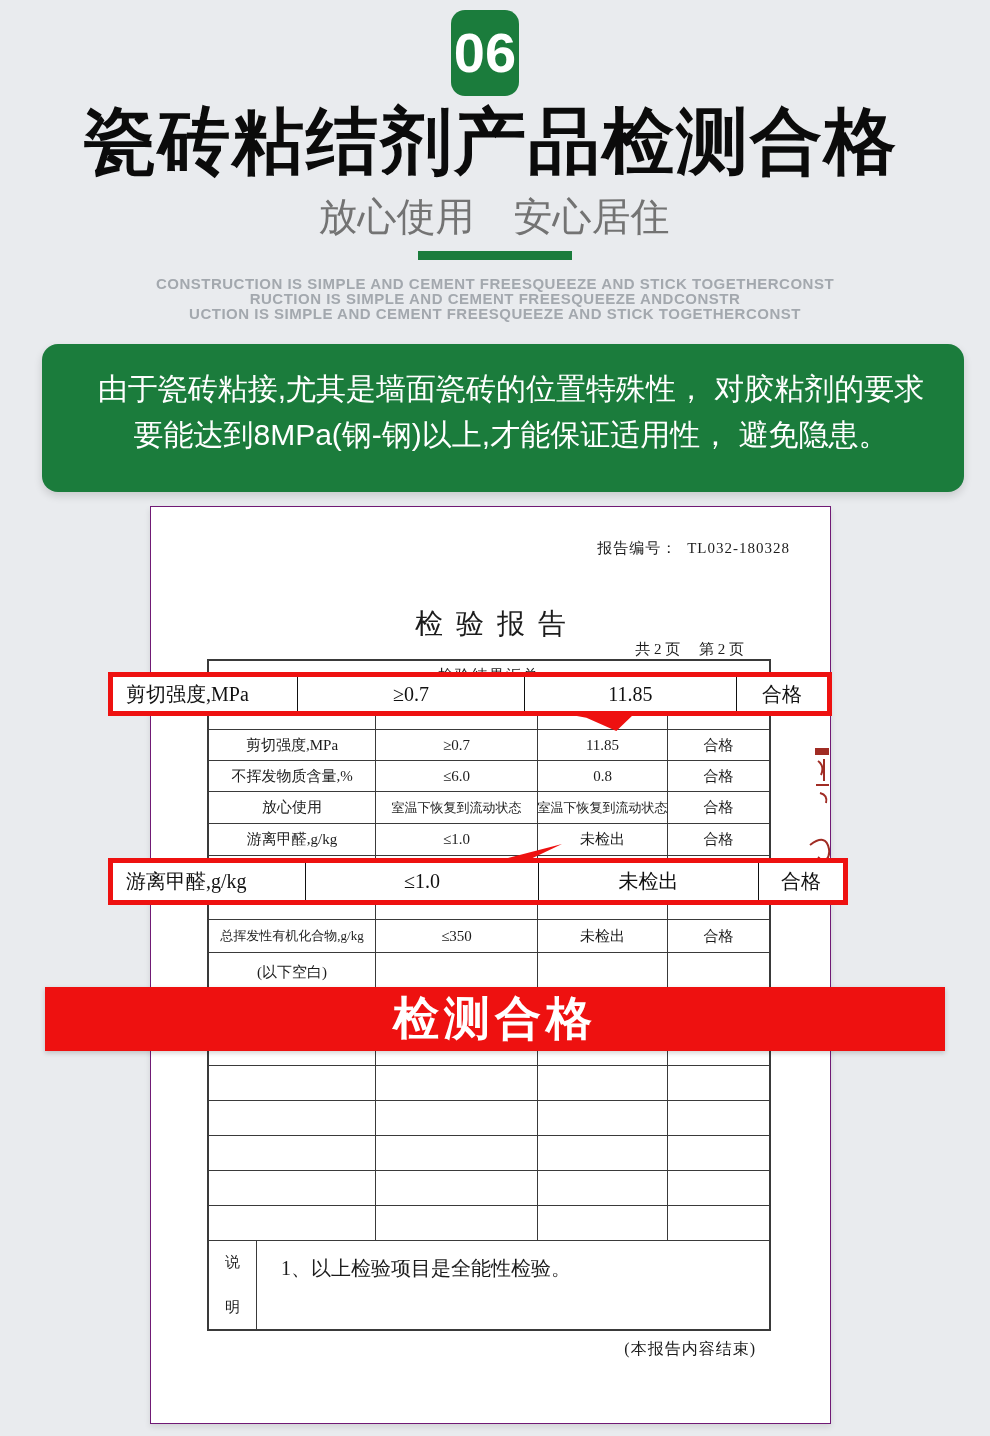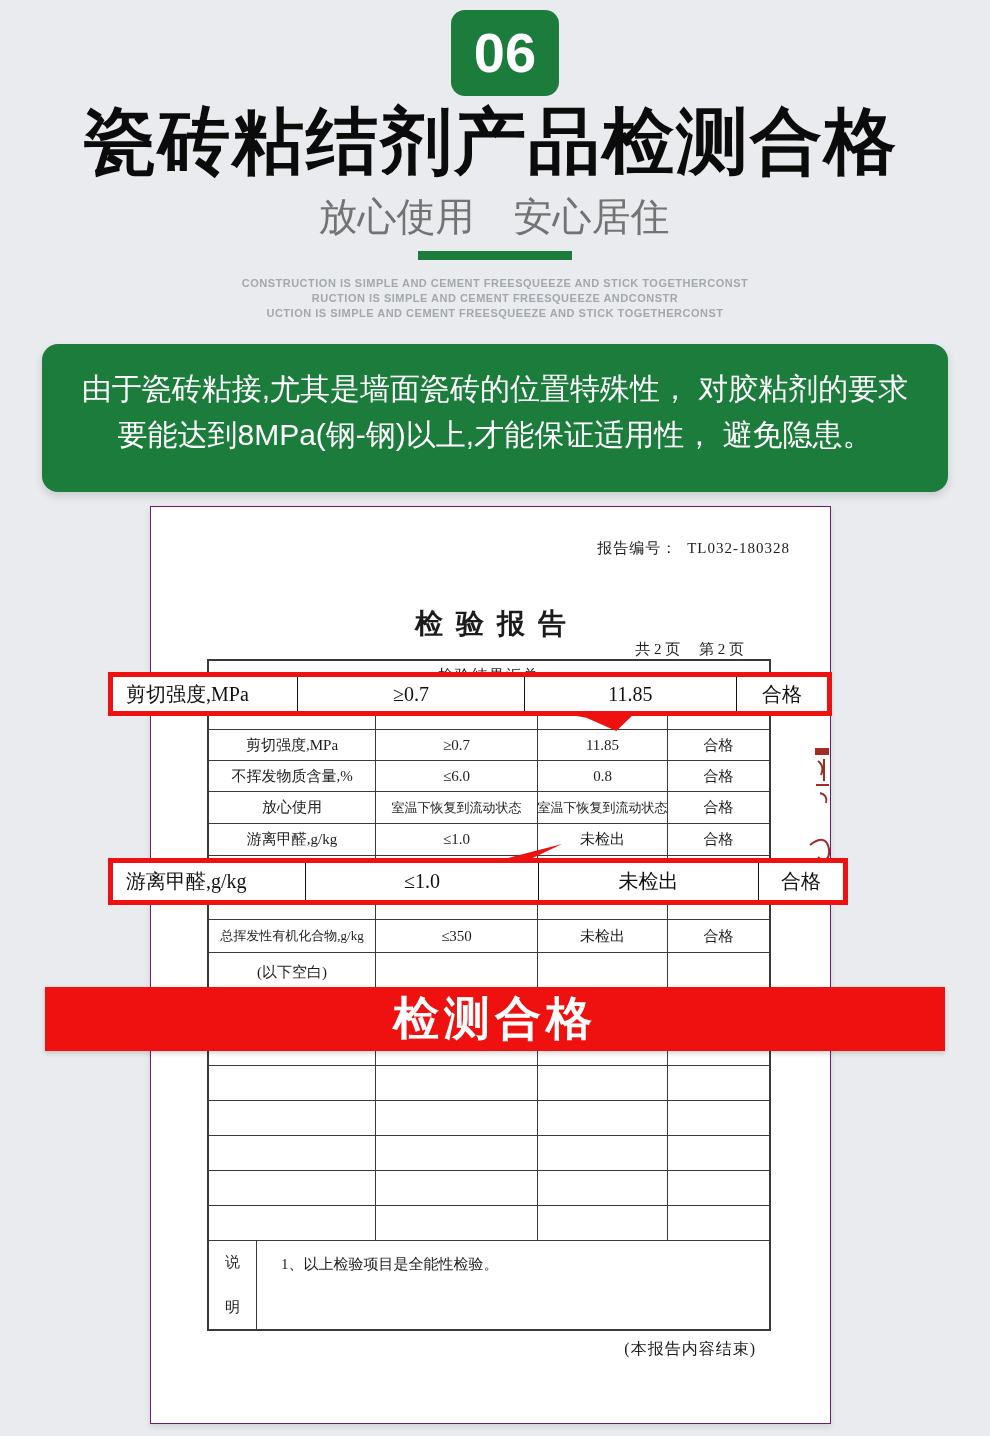--- a/index.html
+++ b/index.html
@@ -3,60 +3,61 @@
 <meta charset="utf-8">
 <style>
   html,body{margin:0;padding:0;background:#e9ebee;}
   .stage{
     position:relative;width:990px;height:1436px;margin:0 auto;
     background:#e9ebee;overflow:hidden;
     font-family:"Liberation Sans","DejaVu Sans",sans-serif;
   }
   
   .badge{
-    position:absolute;left:451px;top:10px;width:108px;height:86px;
+    position:absolute;left:451px;top:10px;width:68px;height:86px;
     background:#1b7c3c;border-radius:14px;color:#fff;
     font-size:56px;font-weight:bold;text-align:center;line-height:86px;
   }
   .main-title{
     position:absolute;left:0;top:94px;width:982px;text-align:center;
     font-size:72px;font-weight:900;color:#0b0b0b;letter-spacing:2px;
   }
   .subtitle{
     position:absolute;left:0;top:190px;width:988px;text-align:center;
     font-size:39px;font-weight:500;color:#737373;
   }
   .green-bar{
     position:absolute;left:418px;top:251px;width:154px;height:9px;background:#1b7c3c;
   }
   .en-lines{
     position:absolute;left:0;top:276px;width:990px;text-align:center;
-    font-size:11px;font-weight:bold;color:#a3a8ae;letter-spacing:.5px;line-height:15px;
+    font-size:15px;font-weight:bold;color:#a3a8ae;letter-spacing:.5px;line-height:15px;
   }
   
   .intro-box{
     position:absolute;left:42px;top:344px;width:906px;height:148px;
     background:#1b7c3c;border-radius:16px;color:#fff;text-align:center;
     box-shadow:0 4px 9px rgba(0,0,0,.14);
+    padding-left:16px;
   }
   .intro-box .l{font-size:30px;line-height:46px;}
   .intro-box .l1{margin-top:22px;}
   
   .paper{
     position:absolute;left:150px;top:506px;width:681px;height:918px;
     background:#fff;border:1px solid #701a75;box-sizing:border-box;
     box-shadow:0 3px 6px rgba(0,0,0,.10);
     font-family:"Liberation Serif","DejaVu Serif",serif;color:#1c1c1c;
   }
   .report-no{position:absolute;top:32px;right:40px;font-size:15px;letter-spacing:1px;}
   .report-no .num{margin-left:10px;}
   .org-name{position:absolute;top:66px;left:0;width:100%;text-align:center;
     font-size:21px;font-weight:bold;letter-spacing:2px;}
   .doc-title{position:absolute;top:98px;left:0;width:100%;text-align:center;
-    font-size:28px;font-weight:bold;letter-spacing:13px;text-indent:13px;}
+    font-size:28px;font-weight:normal;letter-spacing:13px;text-indent:13px;}
   .pages-line{position:absolute;top:133px;right:86px;font-size:15px;}
   
   .rtable{
     position:absolute;left:56px;top:152px;width:564px;
     border:2px solid #3a3a3a;box-sizing:border-box;background:#fff;
   }
   .trow{display:flex;border-top:1px solid #3a3a3a;}
   .trow:first-child{border-top:none;}
   .tcell{
     box-sizing:border-box;border-left:1px solid #3a3a3a;
@@ -71,21 +72,21 @@
   .caption-row{display:flex;align-items:center;justify-content:center;
     height:28px;font-size:15px;letter-spacing:2px;}
   .h39{height:39px;} .h30{height:30px;} .h31{height:31px;} .h32{height:32px;}
   .h38{height:38px;} .h40{height:40px;} .h34{height:34px;}
   .note-row{display:flex;height:88px;border-top:1px solid #3a3a3a;}
   .note-label{
     width:48px;box-sizing:border-box;border-right:1px solid #3a3a3a;
     display:flex;flex-direction:column;align-items:center;justify-content:center;
     font-size:15px;gap:26px;
   }
-  .note-body{flex:1;padding:14px 0 17px 24px;font-size:15px;box-sizing:border-box;}
+  .note-body{flex:1;padding:14px 0 17px 24px;font-size:20px;box-sizing:border-box;}
   .end-note{position:absolute;top:832px;right:74px;font-size:16px;letter-spacing:1px;}
   
   .seal{position:absolute;top:238px;right:0;width:32px;height:182px;overflow:hidden;}
   
   .callout{
     position:absolute;background:#fff;border:5px solid #ee1110;box-sizing:border-box;
     display:flex;z-index:6;font-family:"Liberation Serif","DejaVu Serif",serif;color:#111;
   }
   .callout1{left:108px;top:672px;width:724px;height:44px;}
   .callout2{left:108px;top:858px;width:740px;height:47px;}

